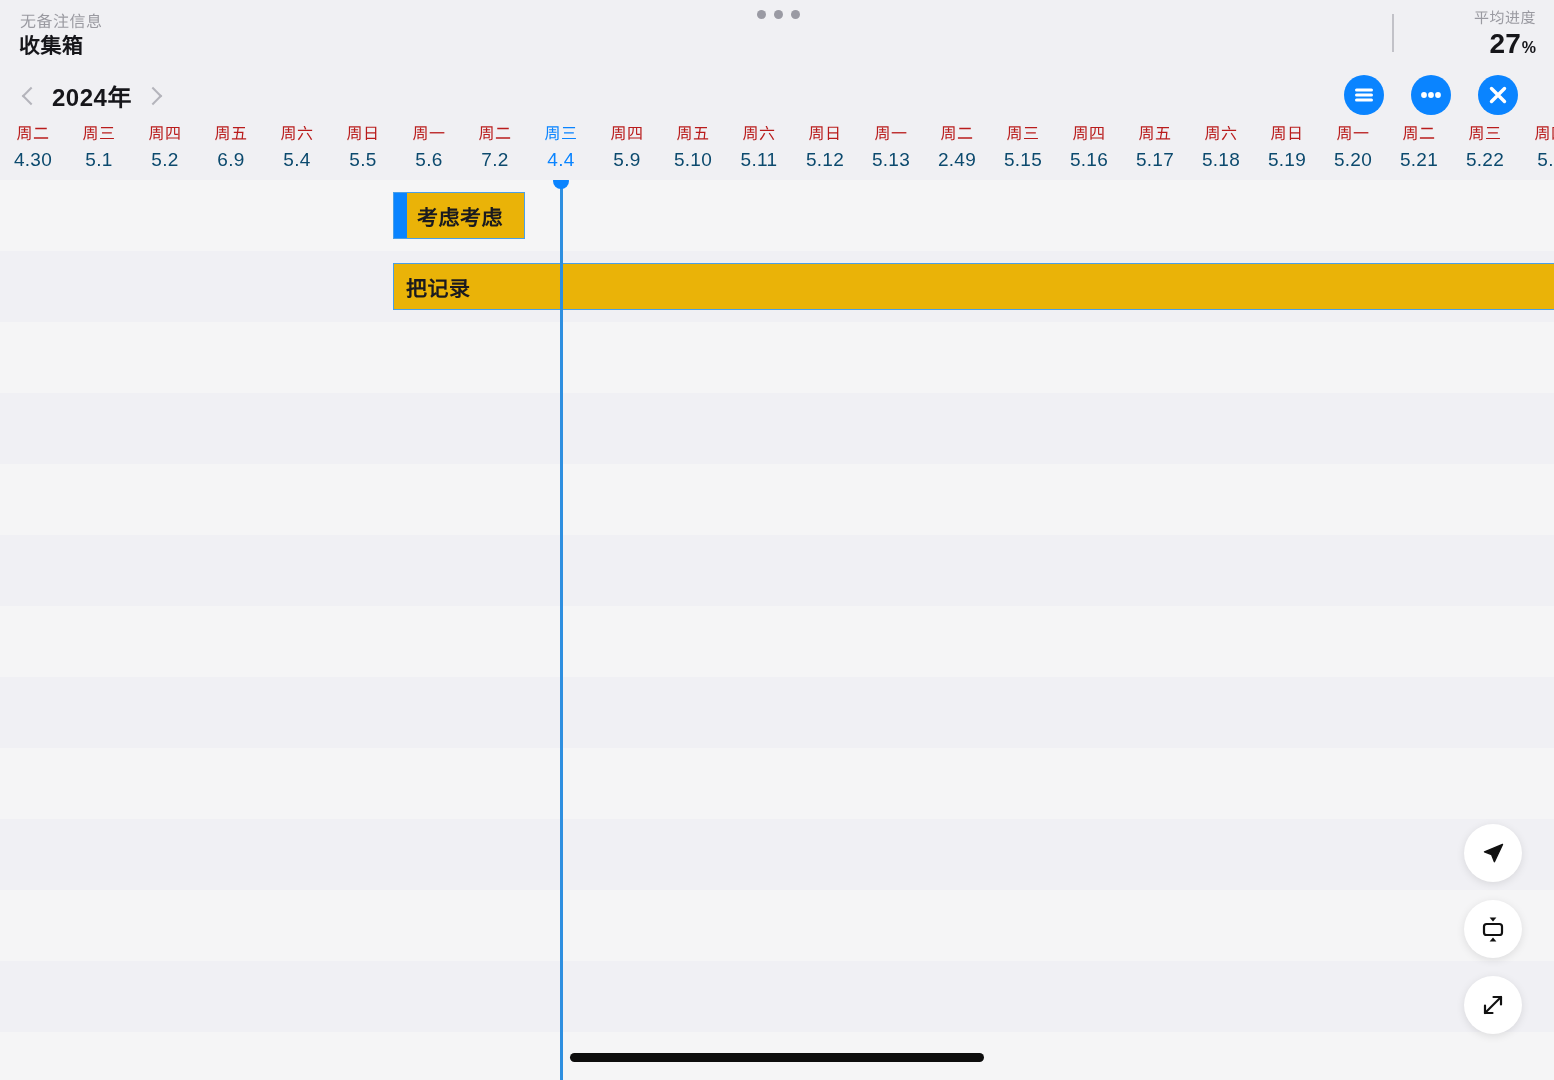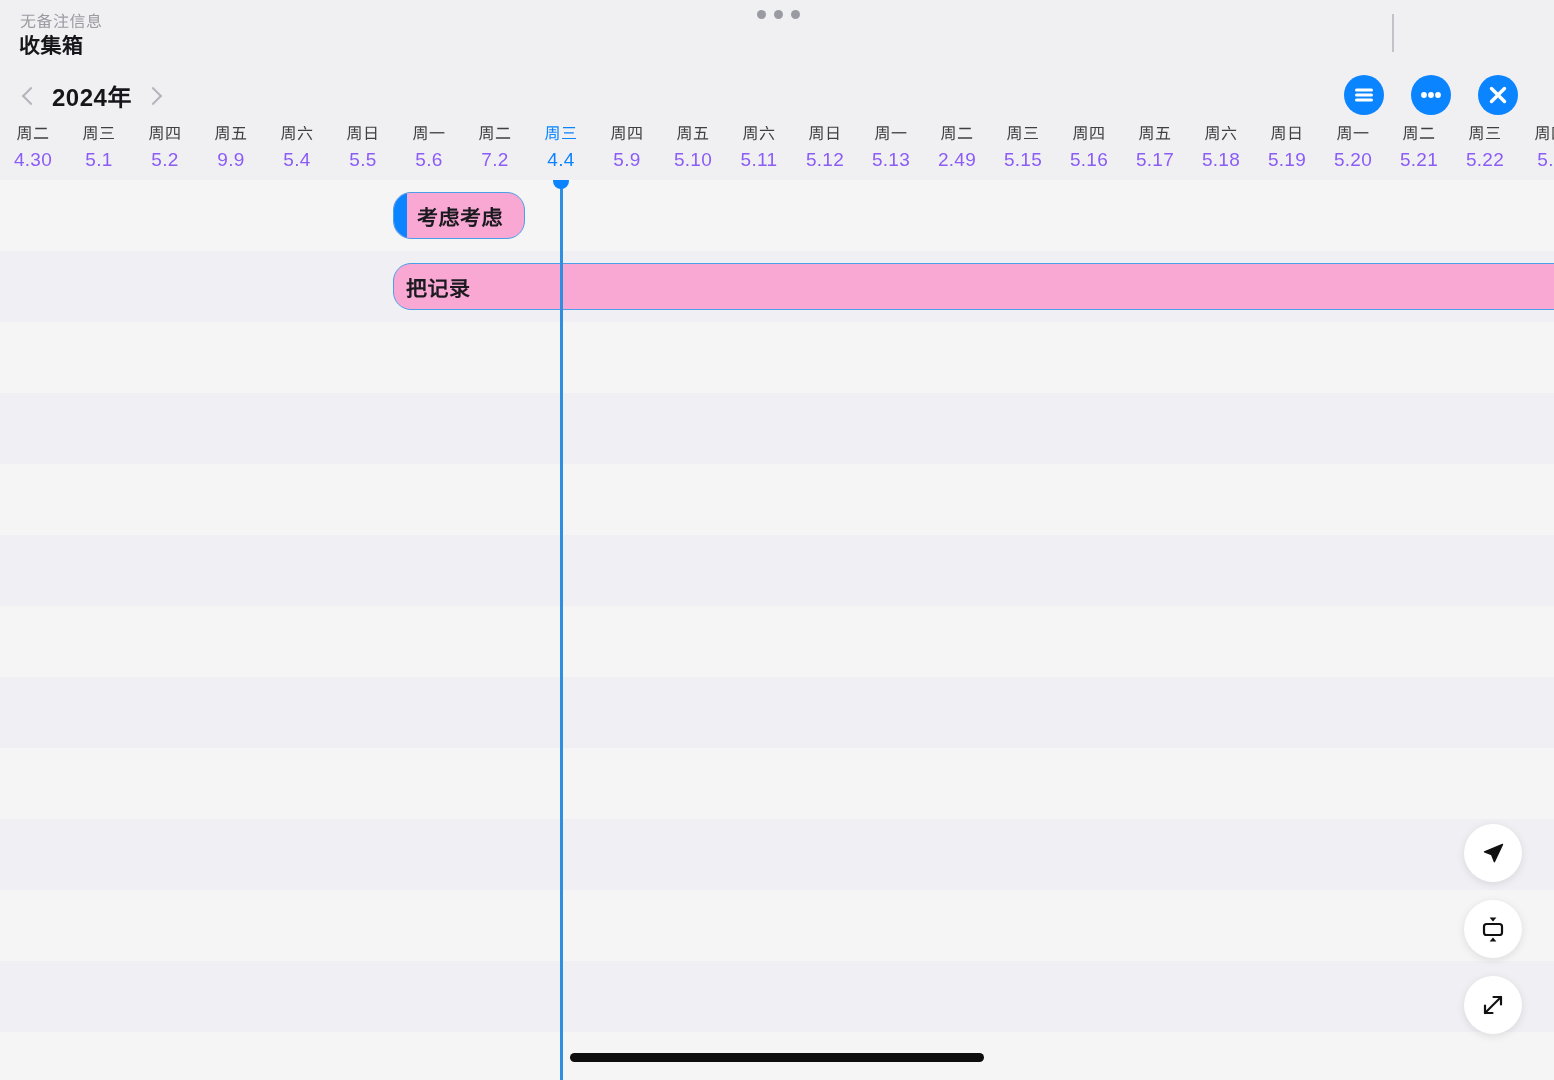--- a/index.html
+++ b/index.html
@@ -145,27 +145,27 @@
   }
   .date-cell {
     position: absolute;
     top: 0;
     width: 66px;
     text-align: center;
     line-height: 1;
   }
   .date-dow {
     font-size: 16px;
-    color: #404040;
+    color: #b91c1c;
     letter-spacing: .5px;
   }
   .date-num {
     margin-top: 8px;
     font-size: 19px;
-    color: #8b5cf6;
+    color: #0c4a6e;
     letter-spacing: .3px;
   }
   .date-cell.today .date-dow,
   .date-cell.today .date-num { color: #0a84ff; }
 
   
   .board {
     position: absolute;
     left: 0; top: 180px;
     width: 1554px;
@@ -179,22 +179,22 @@
     height: 71px;
   }
   .row.odd  { background: #f5f5f6; }
   .row.even { background: #f0f0f4; }
 
   
   .bar {
     position: absolute;
     height: 47px;
     border: 1.5px solid #4a9fe8;
-    border-radius: 18px;
-    background: #f9a8d4;
+    border-radius: 0;
+    background: #eab308;
     display: flex;
     align-items: center;
     overflow: hidden;
     z-index: 10;
     cursor: pointer;
   }
   .bar .fill {
     position: absolute;
     left: 0; top: 0; bottom: 0;
     background: #0a84ff;
@@ -263,20 +263,24 @@
   <div class="drag-dots">
     <i></i>
     <i></i>
     <i></i>
   </div>
 
   <div class="subtitle">无备注信息</div>
   <div class="title">收集箱</div>
 
   <div class="header-divider"></div>
+  <div class="progress-block">
+    <div class="progress-label">平均进度</div>
+    <div class="progress-value"><span>27</span><span class="pct">%</span></div>
+  </div>
 
   <div class="year-nav">
     <div class="chev left"></div>
     <div class="year-text">2024年</div>
     <div class="chev right"></div>
   </div>
 
   <div class="circle-btns">
     <div class="cbtn">
       <svg width="40" height="40" viewBox="0 0 40 40" aria-hidden="true">
@@ -307,21 +311,21 @@
       <div class="date-cell" style="left: 66px;">
         <div class="date-dow">周三</div>
         <div class="date-num">5.1</div>
       </div>
       <div class="date-cell" style="left: 132px;">
         <div class="date-dow">周四</div>
         <div class="date-num">5.2</div>
       </div>
       <div class="date-cell" style="left: 198px;">
         <div class="date-dow">周五</div>
-        <div class="date-num">9.9</div>
+        <div class="date-num">6.9</div>
       </div>
       <div class="date-cell" style="left: 264px;">
         <div class="date-dow">周六</div>
         <div class="date-num">5.4</div>
       </div>
       <div class="date-cell" style="left: 330px;">
         <div class="date-dow">周日</div>
         <div class="date-num">5.5</div>
       </div>
       <div class="date-cell" style="left: 396px;">

